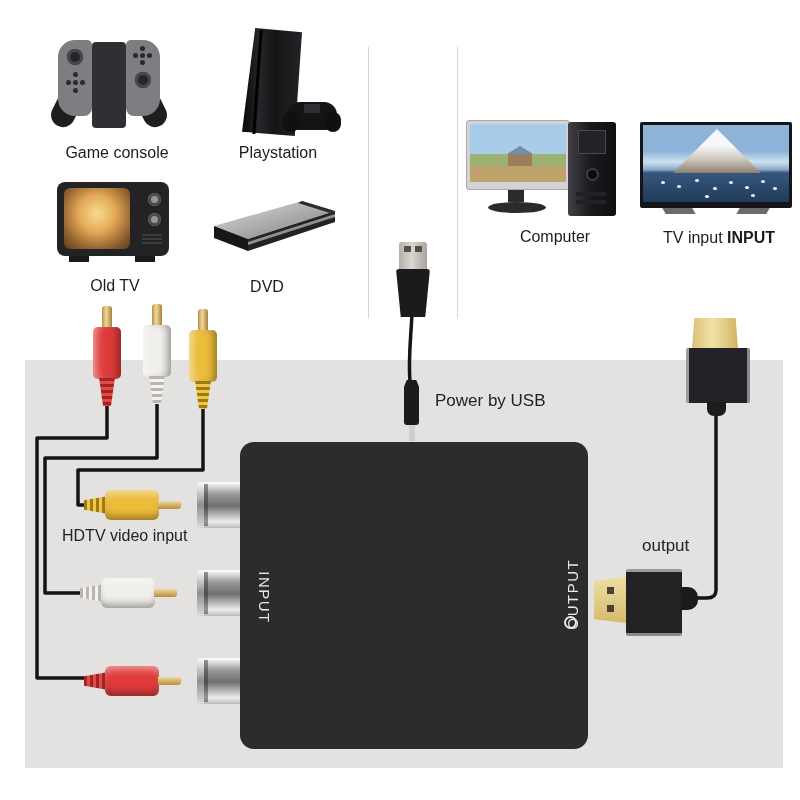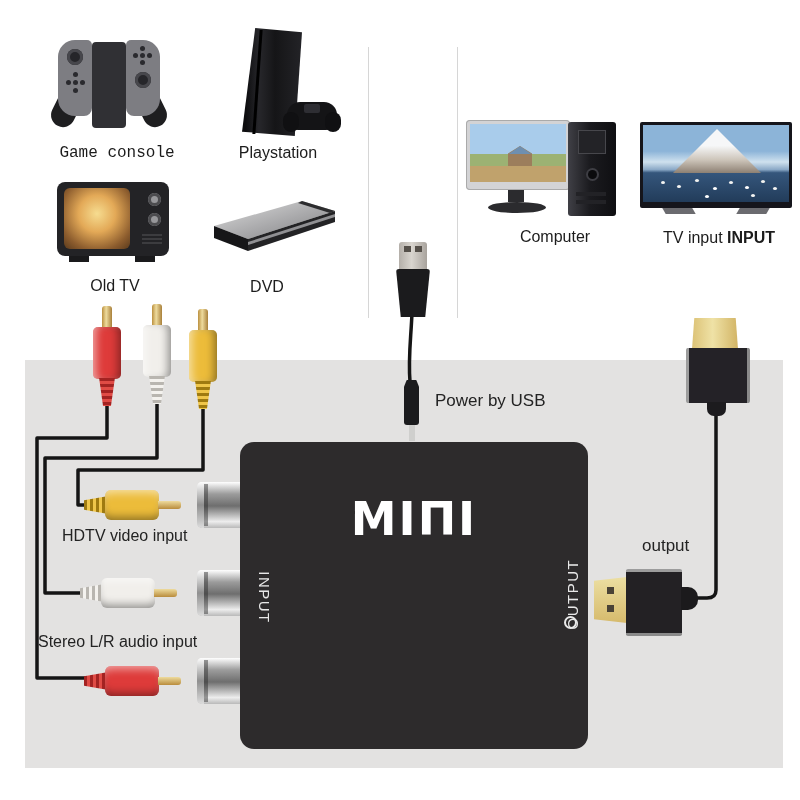--- a/index.html
+++ b/index.html
@@ -173,21 +173,21 @@
     <div class="grip l"></div>
     <div class="grip r"></div>
     <div class="jc l"></div>
     <div class="jc r"></div>
     <div class="slab"></div>
     <div class="stick s1"></div>
     <div class="stick s2"></div>
     <div class="dots d1"></div>
     <div class="dots d2"></div>
   </div>
-  <div class="lbl" style="left:117px;top:144px;font-family:Liberation Mono, monospace;">Game console</div>
+  <div class="lbl" style="left:117px;top:144px;">Game console</div>
 
   <div id="ps" class="dev">
     <div class="ps-tower"></div>
     <div class="ps-groove"></div>
     <div class="ps-pad"></div>
     <div class="ps-touch">
         <span></span>
       </div>
   </div>
   <div class="lbl" style="left:278px;top:144px;">Playstation</div>
@@ -283,24 +283,22 @@
       <div class="bod"></div>
       <div class="pin"></div>
   </div>
   <div class="rcaH red" style="left:84px;top:665px;">
     <div class="rib"></div>
       <div class="bod"></div>
       <div class="pin"></div>
   </div>
 
   <div class="note" style="left:62px;top:527px;font-size:16px;">HDTV video input</div>
-  <div class="note" style="left:38px;top:633px;font-size:16px;">Stereo L/R audio input</div>
 
   <div id="box" class="abs">
-    <div id="brand">MIΠI</div>
     <div id="inputLbl">INPUT</div>
     <div id="outputLbl">OUTPUT</div>
     <div id="led"></div>
   </div>
 
   <div class="abs hdmi-gold-h"></div>
   <div class="abs hdmi-body-h"></div>
   <div class="abs hdmi-relief-h"></div>
   <div class="note" style="left:642px;top:536px;">output</div>
 

